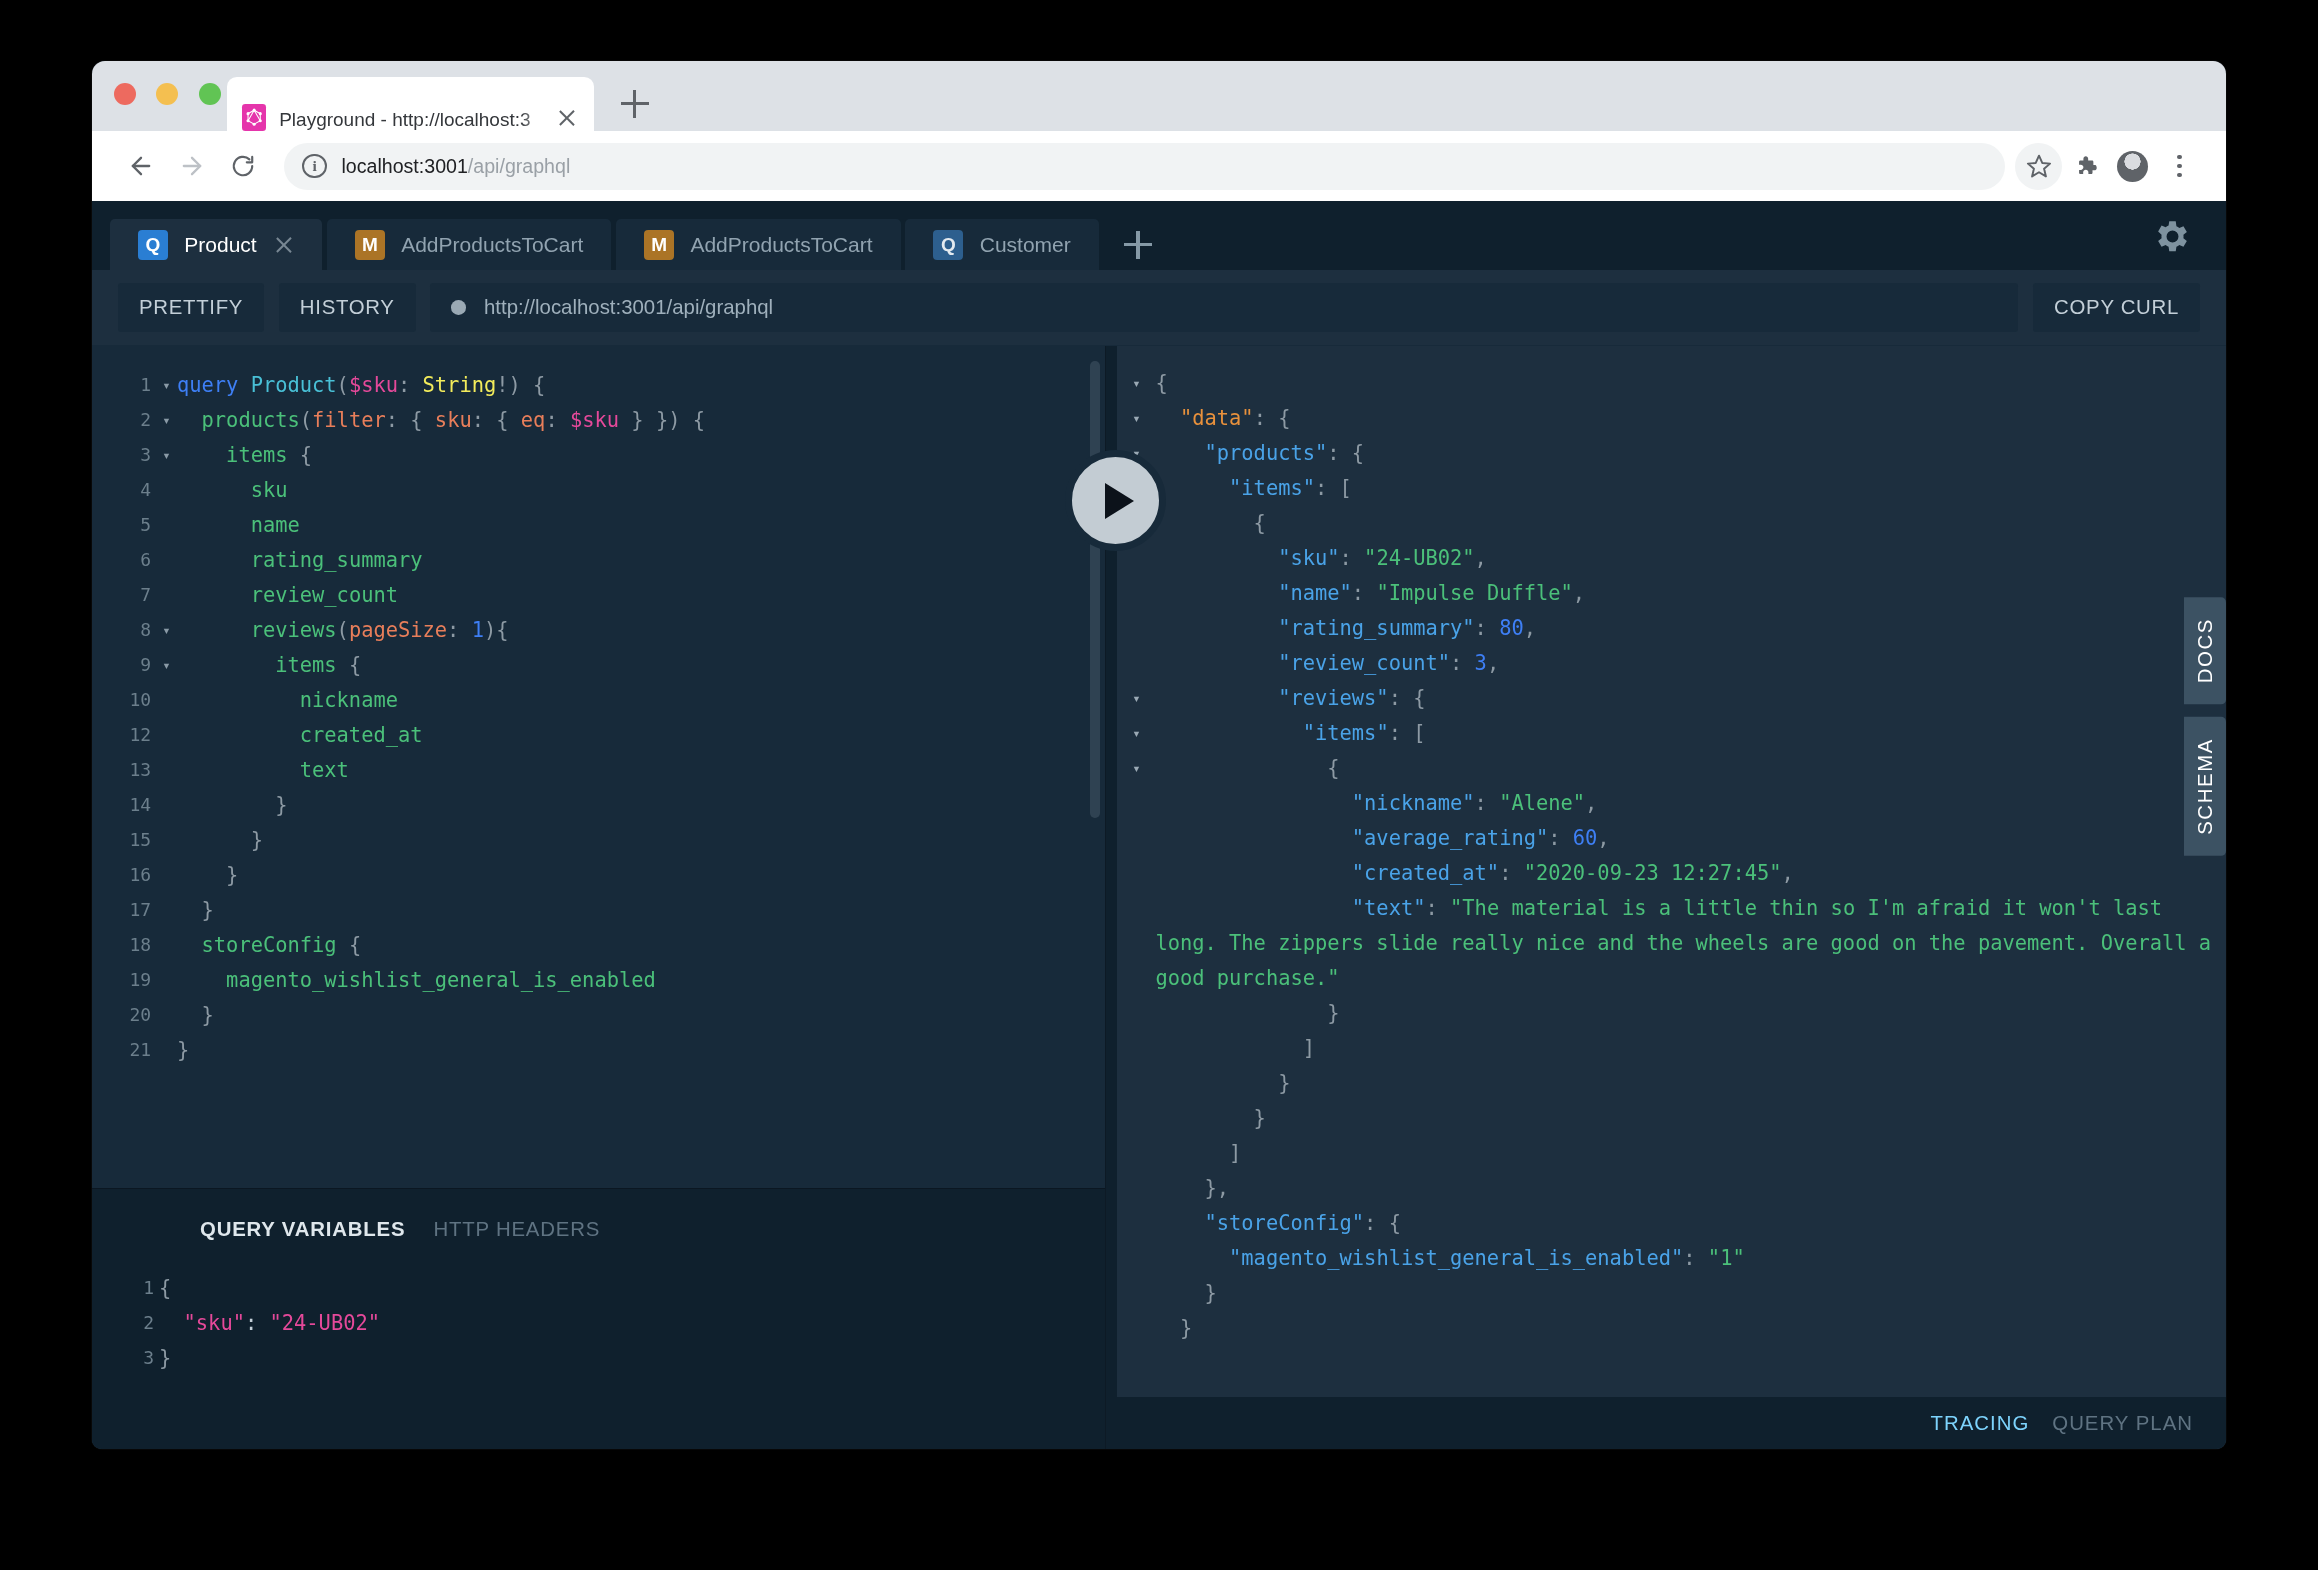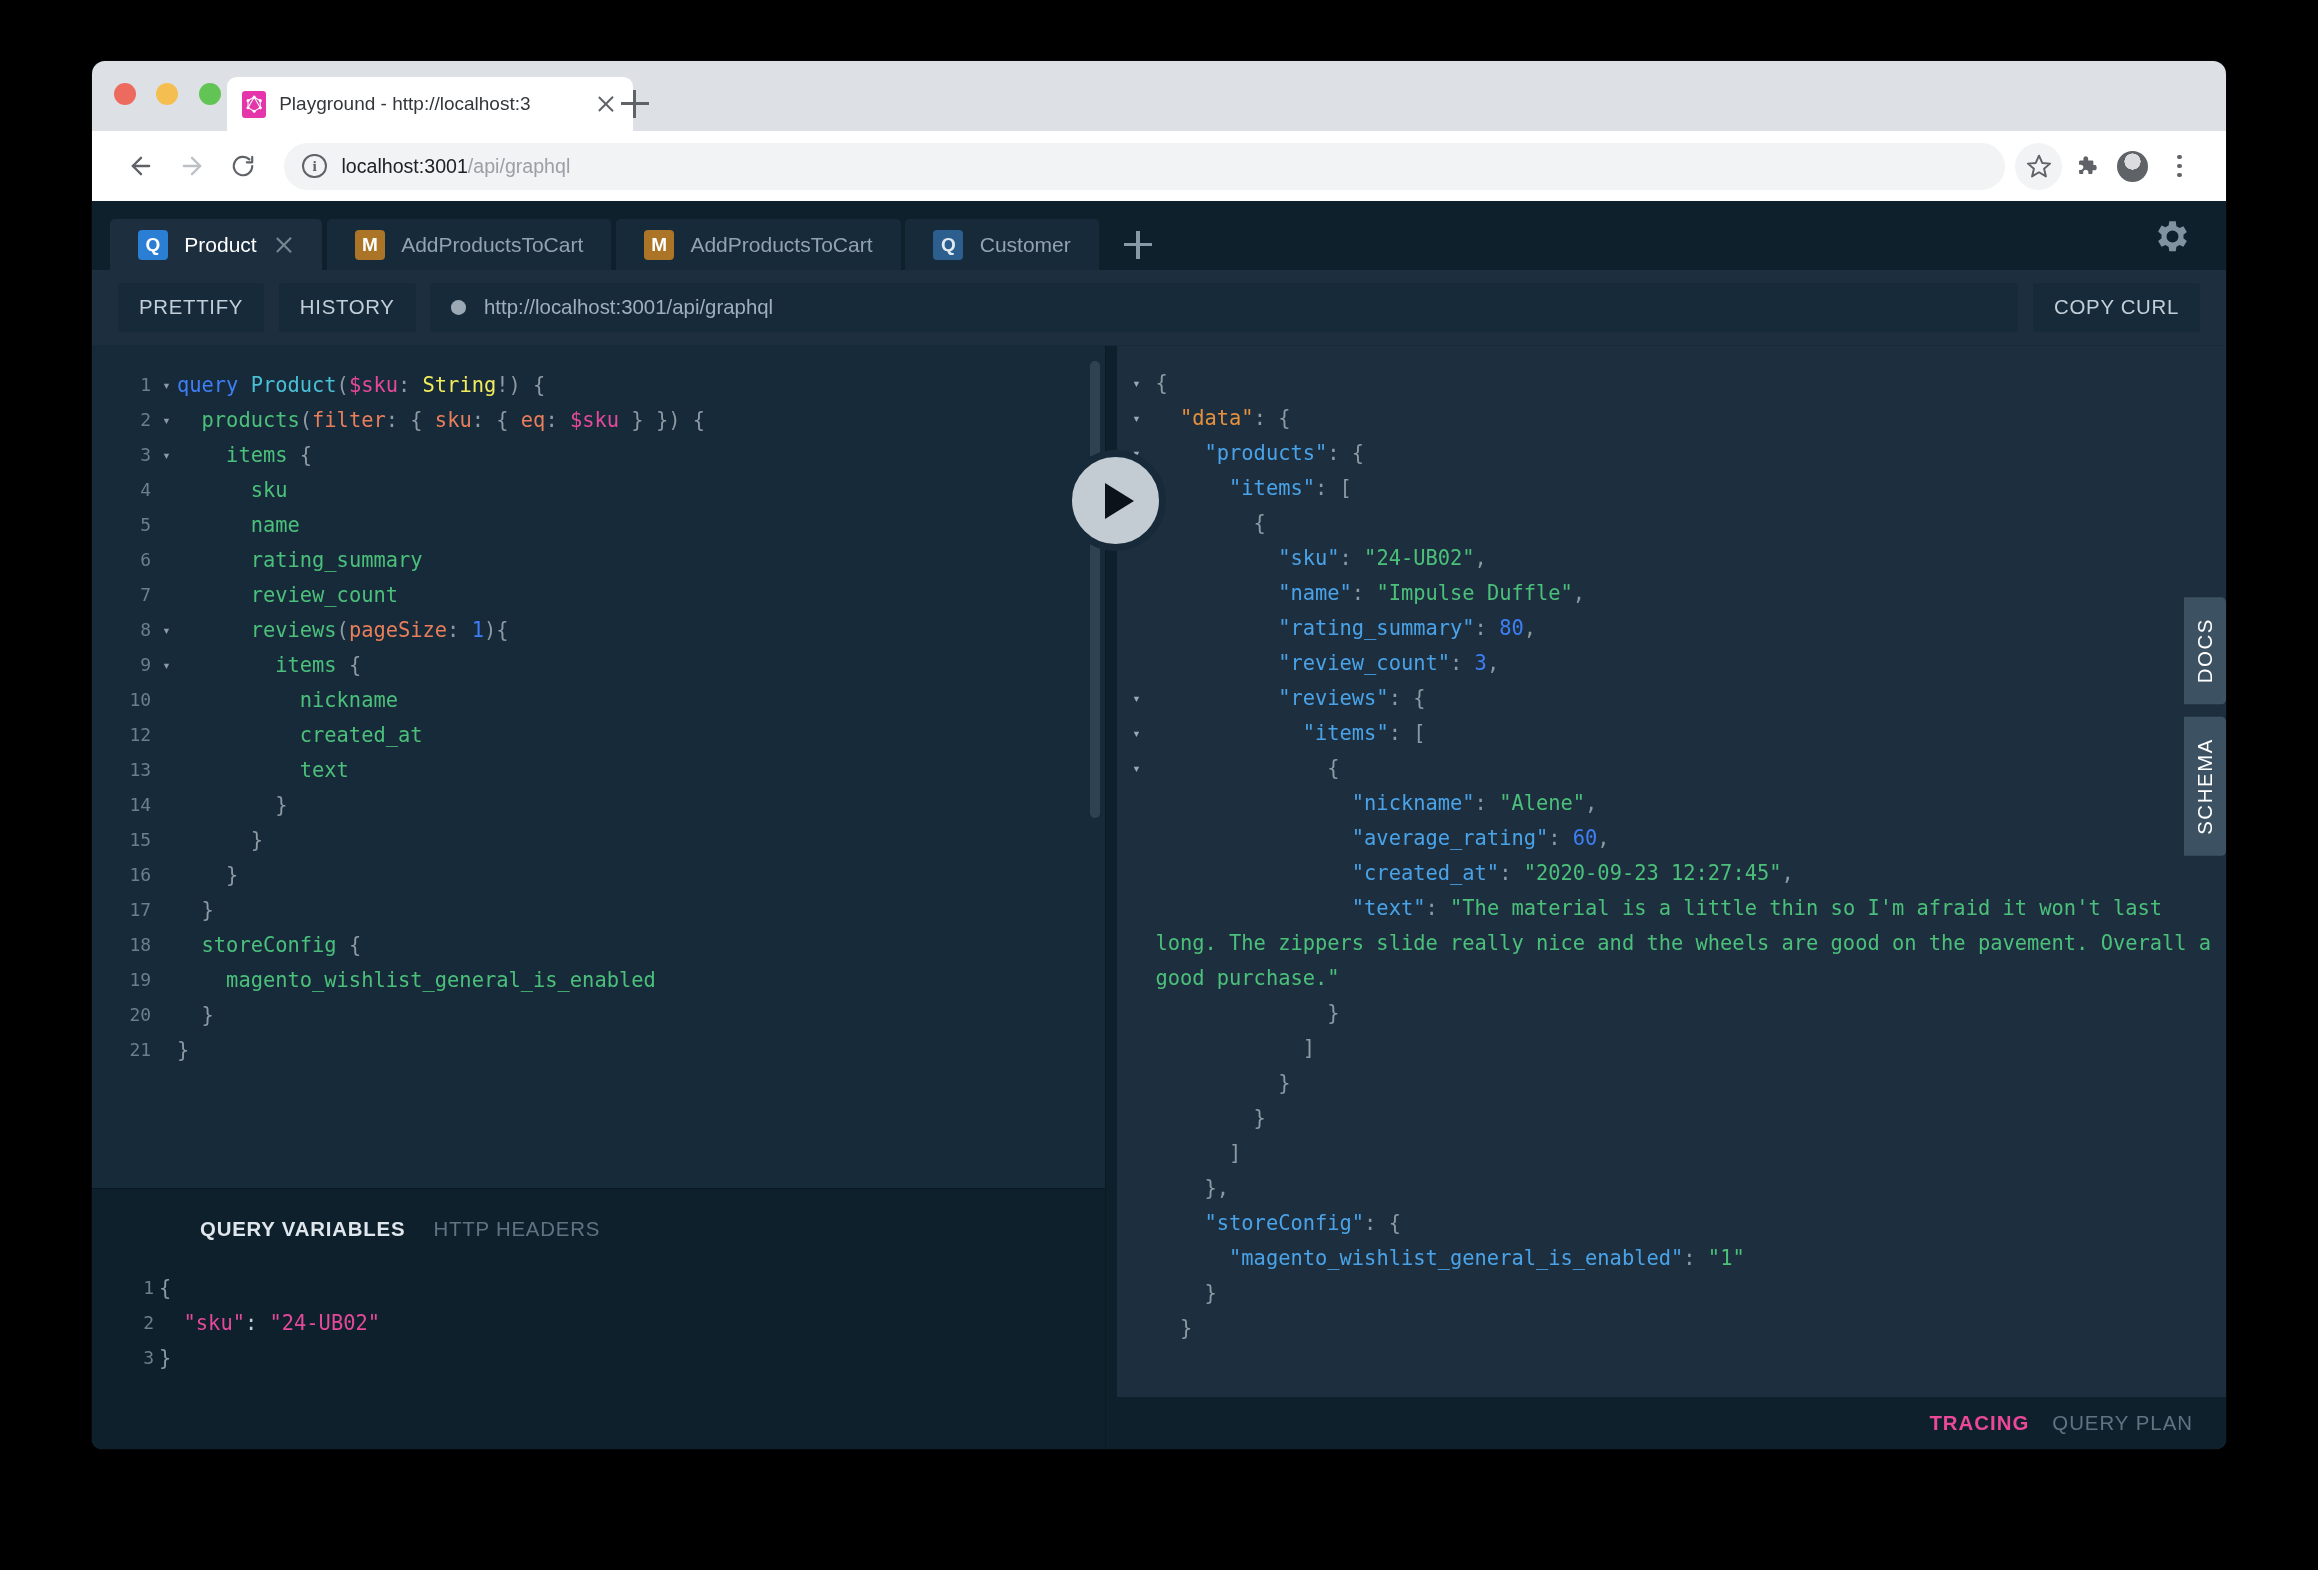--- a/index.html
+++ b/index.html
@@ -32,24 +32,24 @@
     display: flex; gap: 20.4px;
   }
   .dot { width: 22px; height: 22px; border-radius: 50%; }
   .dot.red { background: #ed6a5f; }
   .dot.yellow { background: #f4bf50; }
   .dot.green { background: #61c454; }
 
   .chrome-tab {
     position: absolute;
     left: 135px; top: 16.3px;
-    width: 406px; height: 54px;
+    width: 367px; height: 54px;
     background: #ffffff;
     border-radius: 9.8px 9.8px 0 0;
-    display: flex; align-items: center;
+    display: flex; align-items: flex-end;
     padding: 0 14.7px;
   }
   .tab-favicon {
     width: 24.5px; height: 27px;
     background: #e535ab;
     border-radius: 3.3px;
     display: flex; align-items: center; justify-content: center;
     flex: 0 0 auto;
   }
   .tab-favicon svg { display:block; }
@@ -361,21 +361,21 @@
   .jpun  { color: #8d9aa4; }
 
   .resp-footer {
     position: absolute;
     left: 0; right: 0; bottom: 0; height: 52px;
     background: #0f202d;
     display: flex; align-items: center; justify-content: flex-end;
     padding-right: 33px; gap: 23px;
   }
   .foot-tab { font-size: 20.4px; letter-spacing: 1px; color: #5f7382; }
-  .foot-tab.active { color: #ec4899; font-weight: bold; }
+  .foot-tab.active { color: #7dd3fc; font-weight: normal; }
 
   
   .play-wrap {
     position: absolute;
     left: 973px; top: 249px;
     width: 101px; height: 101px;
     z-index: 40;
   }
   .play-circle {
     width: 101px; height: 101px;

